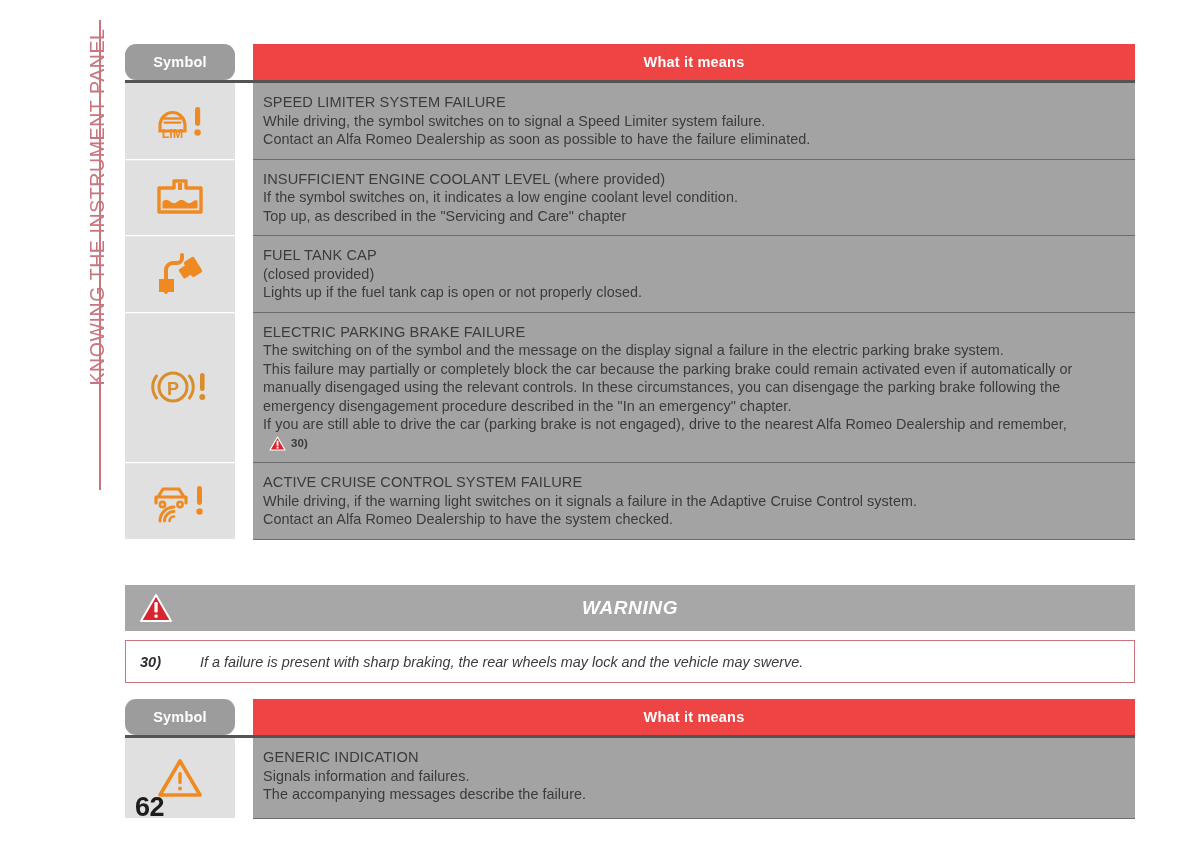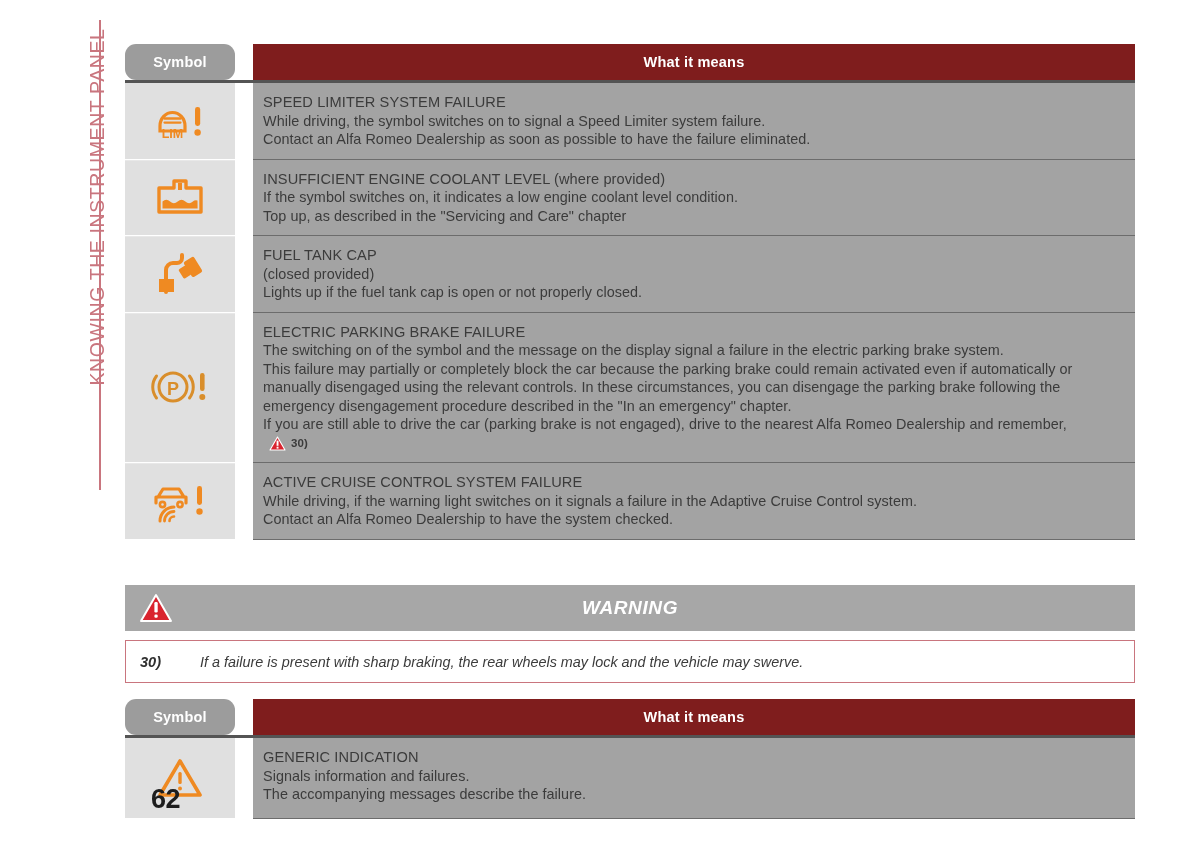--- a/index.html
+++ b/index.html
@@ -45,21 +45,21 @@
   .tbl-head { display:flex; height:36px; margin-top:44px; }
   .tbl-head .sym-cell {
     width:110px; background:#9c9c9c;
     color:#ffffff; font-weight:bold; font-size:14.5px;
     display:flex; align-items:center; justify-content:center;
     letter-spacing:0.2px;
     border-radius:11px;
   }
   .tbl-head .gap { width:18px; background:#ffffff; }
   .tbl-head .mean-cell {
-    flex:1; background:#7f1d1d;
+    flex:1; background:#ef4444;
     color:#ffffff; font-weight:bold; font-size:14.5px;
     display:flex; align-items:center; justify-content:center;
     letter-spacing:0.2px;
   }
   .head-underline { height:3px; background:#545454; width:100%; }
 
   
   .tbl-body { width:100%; }
   .row { display:flex; position:relative; }
   .row .sym-col {
@@ -105,22 +105,22 @@
     padding:0 14px; background:#ffffff;
   }
   .warn-note .wn-num { font-weight:bold; font-style:italic; font-size:14.6px; color:#2f2f2f; margin-right:5px; }
   .warn-note .wn-text { font-style:italic; font-size:14.4px; color:#3b3b3b;margin-left:34px; }
 
   
   .tbl2 { margin-top:16px; }
 
   
   .page-num {
-    position:absolute; left:10px; bottom:32px;
-    font-size:27px; font-weight:bold; color:#1d1d1d; letter-spacing:-0.5px;margin-left:16px;
+    position:absolute; left:10px; bottom:24px;
+    font-size:27px; font-weight:bold; color:#1d1d1d; letter-spacing:-0.5px;
   }
 
   svg { display:block; }
 </style>
 </head>
 <body>
 
 <div class="side-tab">
   <div class="side-tab-text">KNOWING THE INSTRUMENT PANEL</div>
   <div class="side-tab-rule"></div>

